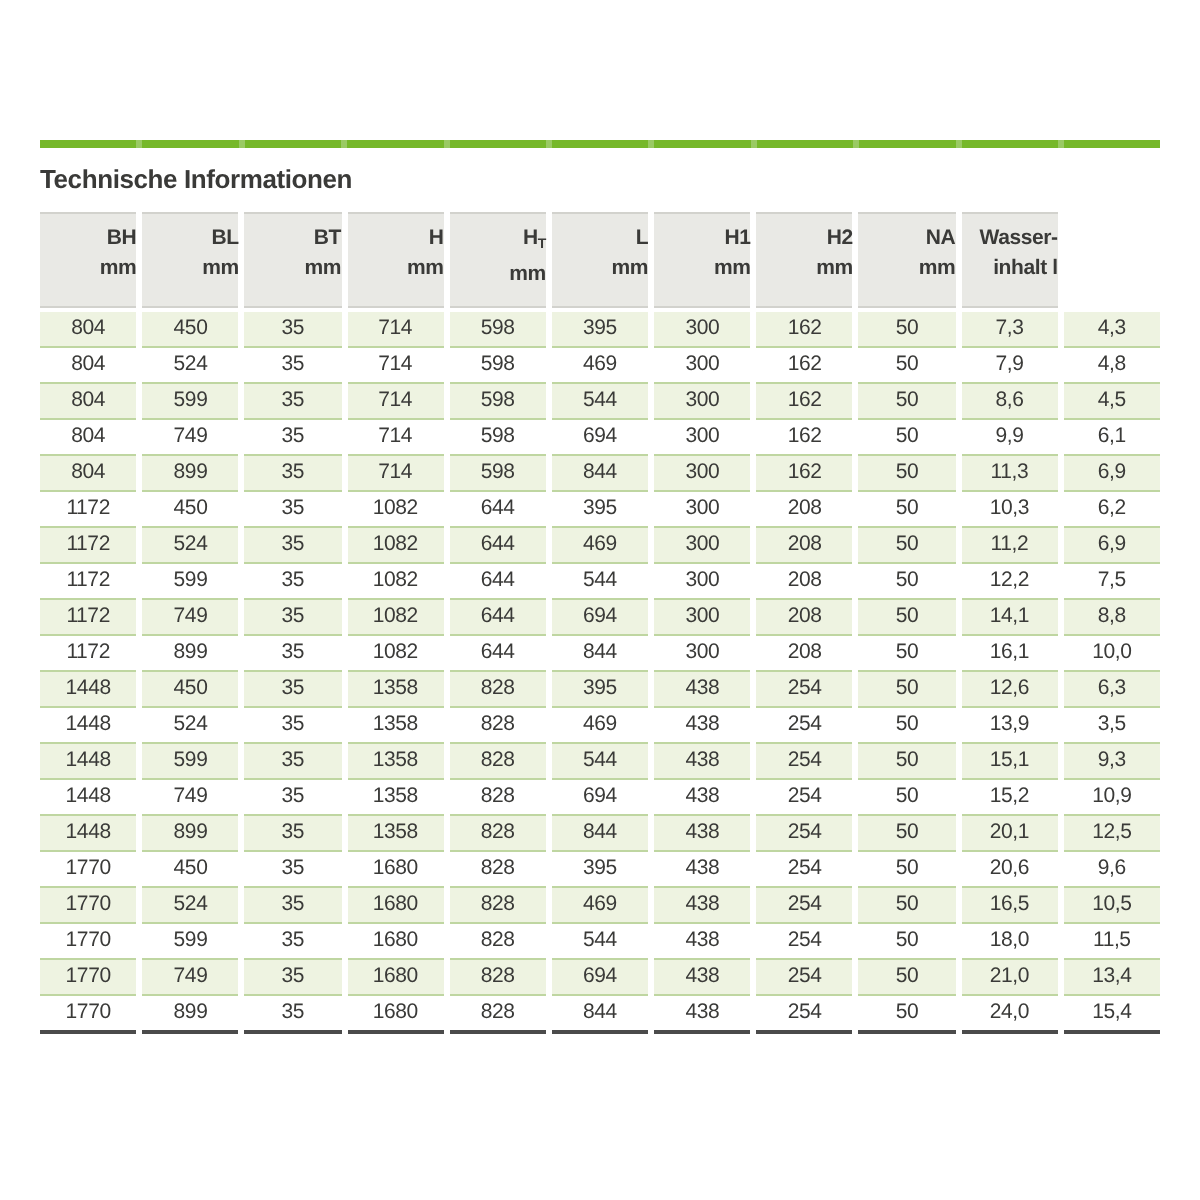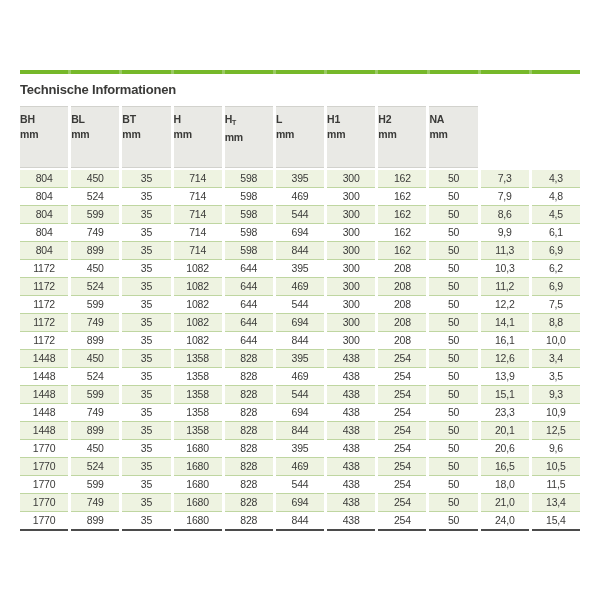--- a/index.html
+++ b/index.html
@@ -39,25 +39,25 @@
   .grid-row {
     display: grid;
     grid-template-columns: repeat(11, 1fr);
     column-gap: 3px;
     width: 560px;
   }
   .th {
     background: var(--header-bg, #e9e9e5);
     border-top: 1px solid var(--header-line, #d2d2cd);
     border-bottom: 1px solid var(--header-line, #d2d2cd);
-    text-align: left;
+    text-align: right;
     font-weight: bold;
     font-size: 10.5px;
     line-height: 15px;
-    padding: 5px 0 22px 0;
+    padding: 5px 0 8px 0;
     letter-spacing: -0.2px;
   }
   .th sub {
     font-size: 7px;
     vertical-align: -2px;
   }
   .thead {
     margin-bottom: 2px;
   }
   .td {
@@ -113,20 +113,24 @@
           <div>mm</div>
         </div>
         <div class="th">
           <div><span>H2</span></div>
           <div>mm</div>
         </div>
         <div class="th">
           <div><span>NA</span></div>
           <div>mm</div>
         </div>
+        <div class="th">
+          <div><span>Wasser-</span></div>
+          <div>inhalt l</div>
+        </div>
       </div>
     <div id="tbody">
         <div class="grid-row tr odd">
           <div class="td">804</div>
           <div class="td">450</div>
           <div class="td">35</div>
           <div class="td">714</div>
           <div class="td">598</div>
           <div class="td">395</div>
           <div class="td">300</div>
@@ -256,21 +260,21 @@
           <div class="td">1448</div>
           <div class="td">450</div>
           <div class="td">35</div>
           <div class="td">1358</div>
           <div class="td">828</div>
           <div class="td">395</div>
           <div class="td">438</div>
           <div class="td">254</div>
           <div class="td">50</div>
           <div class="td">12,6</div>
-          <div class="td">3,4</div>
+          <div class="td">6,3</div>
         </div>
         <div class="grid-row tr">
           <div class="td">1448</div>
           <div class="td">524</div>
           <div class="td">35</div>
           <div class="td">1358</div>
           <div class="td">828</div>
           <div class="td">469</div>
           <div class="td">438</div>
           <div class="td">254</div>
@@ -294,21 +298,21 @@
         <div class="grid-row tr">
           <div class="td">1448</div>
           <div class="td">749</div>
           <div class="td">35</div>
           <div class="td">1358</div>
           <div class="td">828</div>
           <div class="td">694</div>
           <div class="td">438</div>
           <div class="td">254</div>
           <div class="td">50</div>
-          <div class="td">23,3</div>
+          <div class="td">15,2</div>
           <div class="td">10,9</div>
         </div>
         <div class="grid-row tr odd">
           <div class="td">1448</div>
           <div class="td">899</div>
           <div class="td">35</div>
           <div class="td">1358</div>
           <div class="td">828</div>
           <div class="td">844</div>
           <div class="td">438</div>

